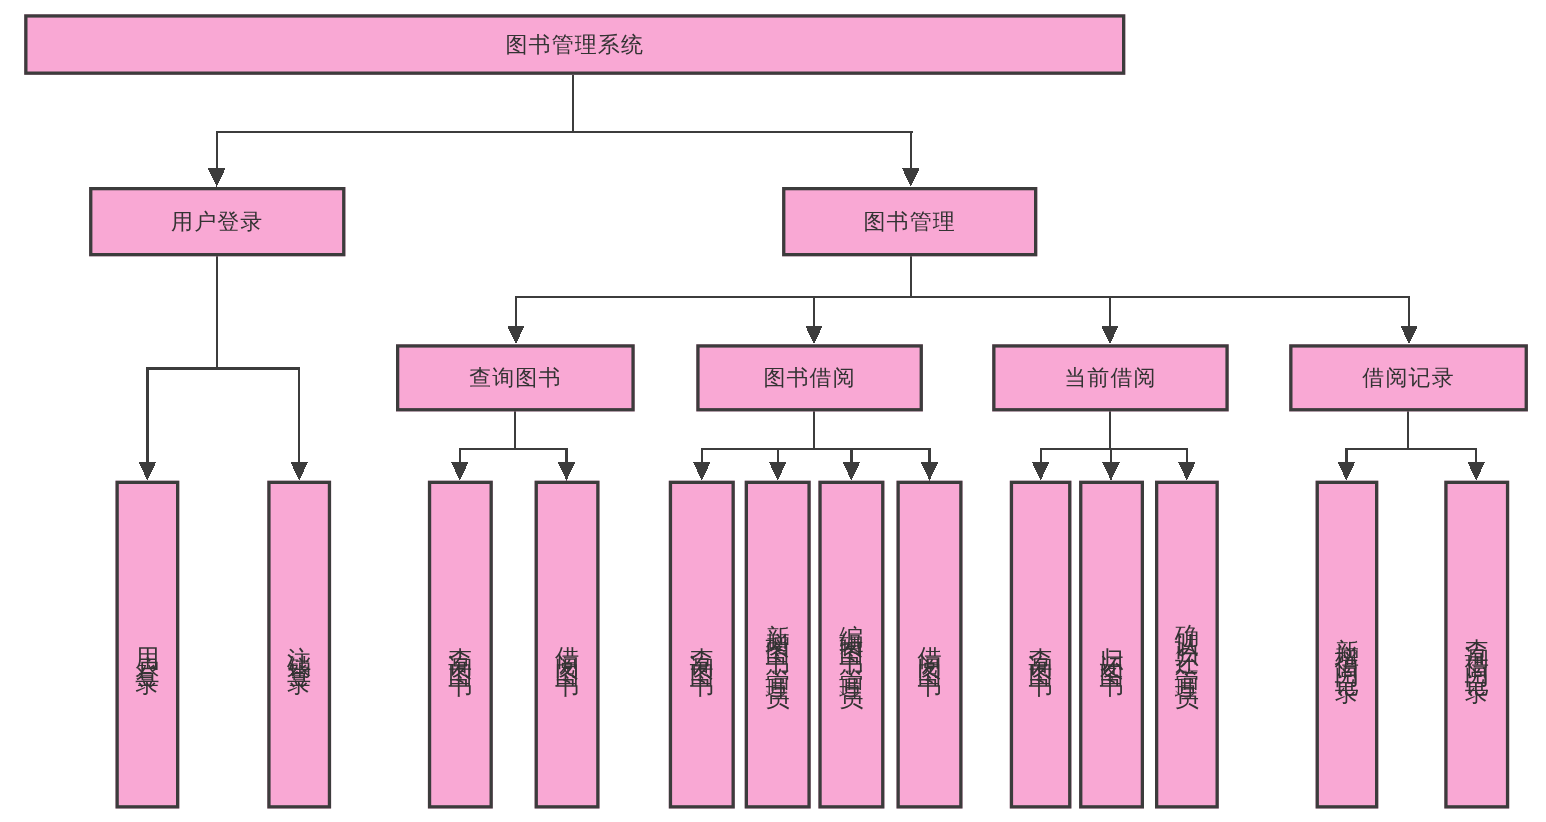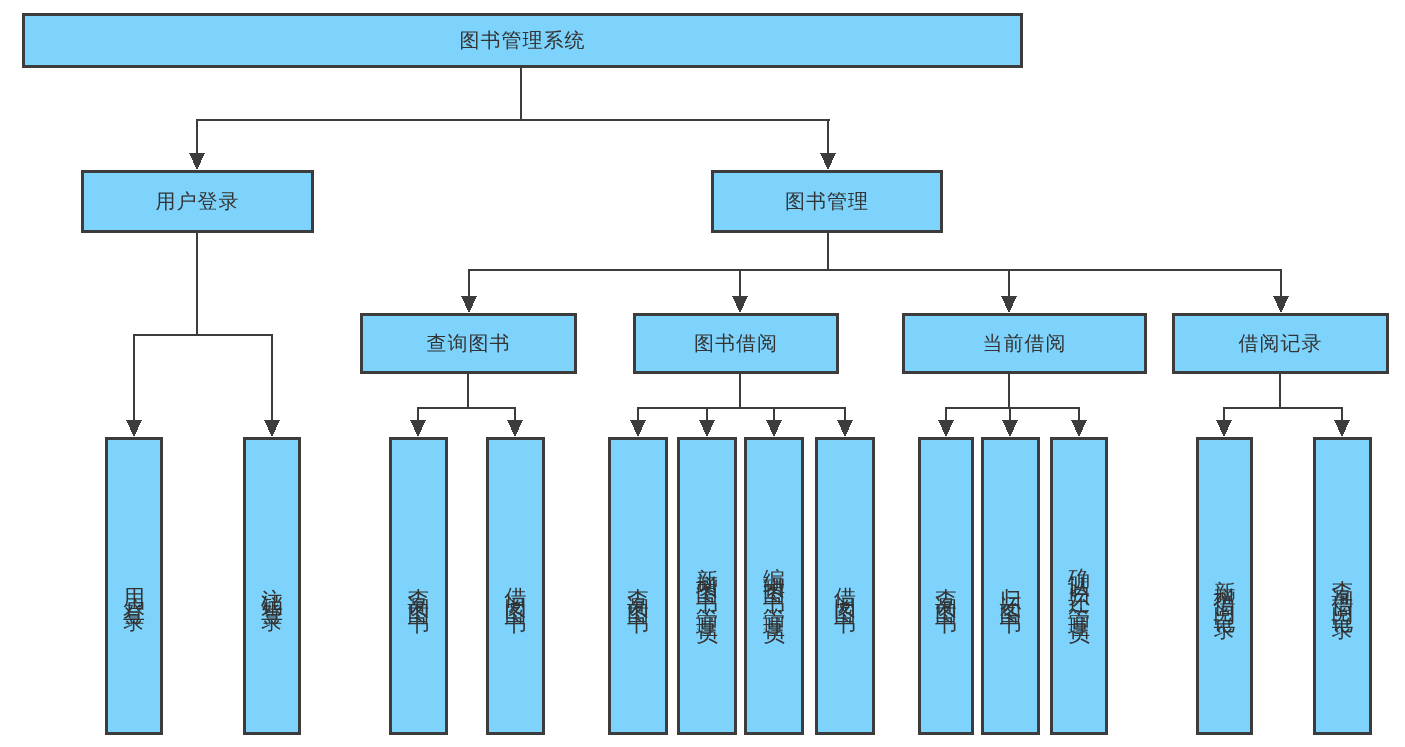--- a/index.html
+++ b/index.html
@@ -13,21 +13,21 @@
   }
   svg.connectors {
     position: absolute;
     left: 0; top: 0;
     width: 1405px; height: 747px;
   }
   .box {
     position: absolute;
     box-sizing: border-box;
     border: 3px solid #3c3c3c;
-    background: #7dd3fc;
+    background: #f9a8d4;
     display: flex;
     align-items: center;
     justify-content: center;
     color: #333333;
   }
   .h-box { font-size: 20px; letter-spacing: 1px; }
   .root-box { left: 22px; top: 13px; width: 1001px; height: 55px; }
   .l2-box  { top: 170px; height: 63px; }
   .l3-box  { top: 313px; height: 61px; }
   .leaf    { top: 437px; height: 298px; }
@@ -141,21 +141,21 @@
   <div class="box h-box l2-box" style="left:711px; width:232px;justify-content:center;">
     <span>图书管理</span>
   </div>
 
   <div class="box h-box l3-box" style="left:360px; width:217px;">
     <span>查询图书</span>
   </div>
   <div class="box h-box l3-box" style="left:633px; width:206px;">
     <span>图书借阅</span>
   </div>
-  <div class="box h-box l3-box" style="left:902px; width:245px;">
+  <div class="box h-box l3-box" style="left:902px; width:215px;">
     <span>当前借阅</span>
   </div>
   <div class="box h-box l3-box" style="left:1172px; width:217px;">
     <span>借阅记录</span>
   </div>
 
   <div class="box leaf" style="left:105px; width:58px;">
     <span class="v-text">用户登录</span>
   </div>
   <div class="box leaf" style="left:243px; width:58px;">

